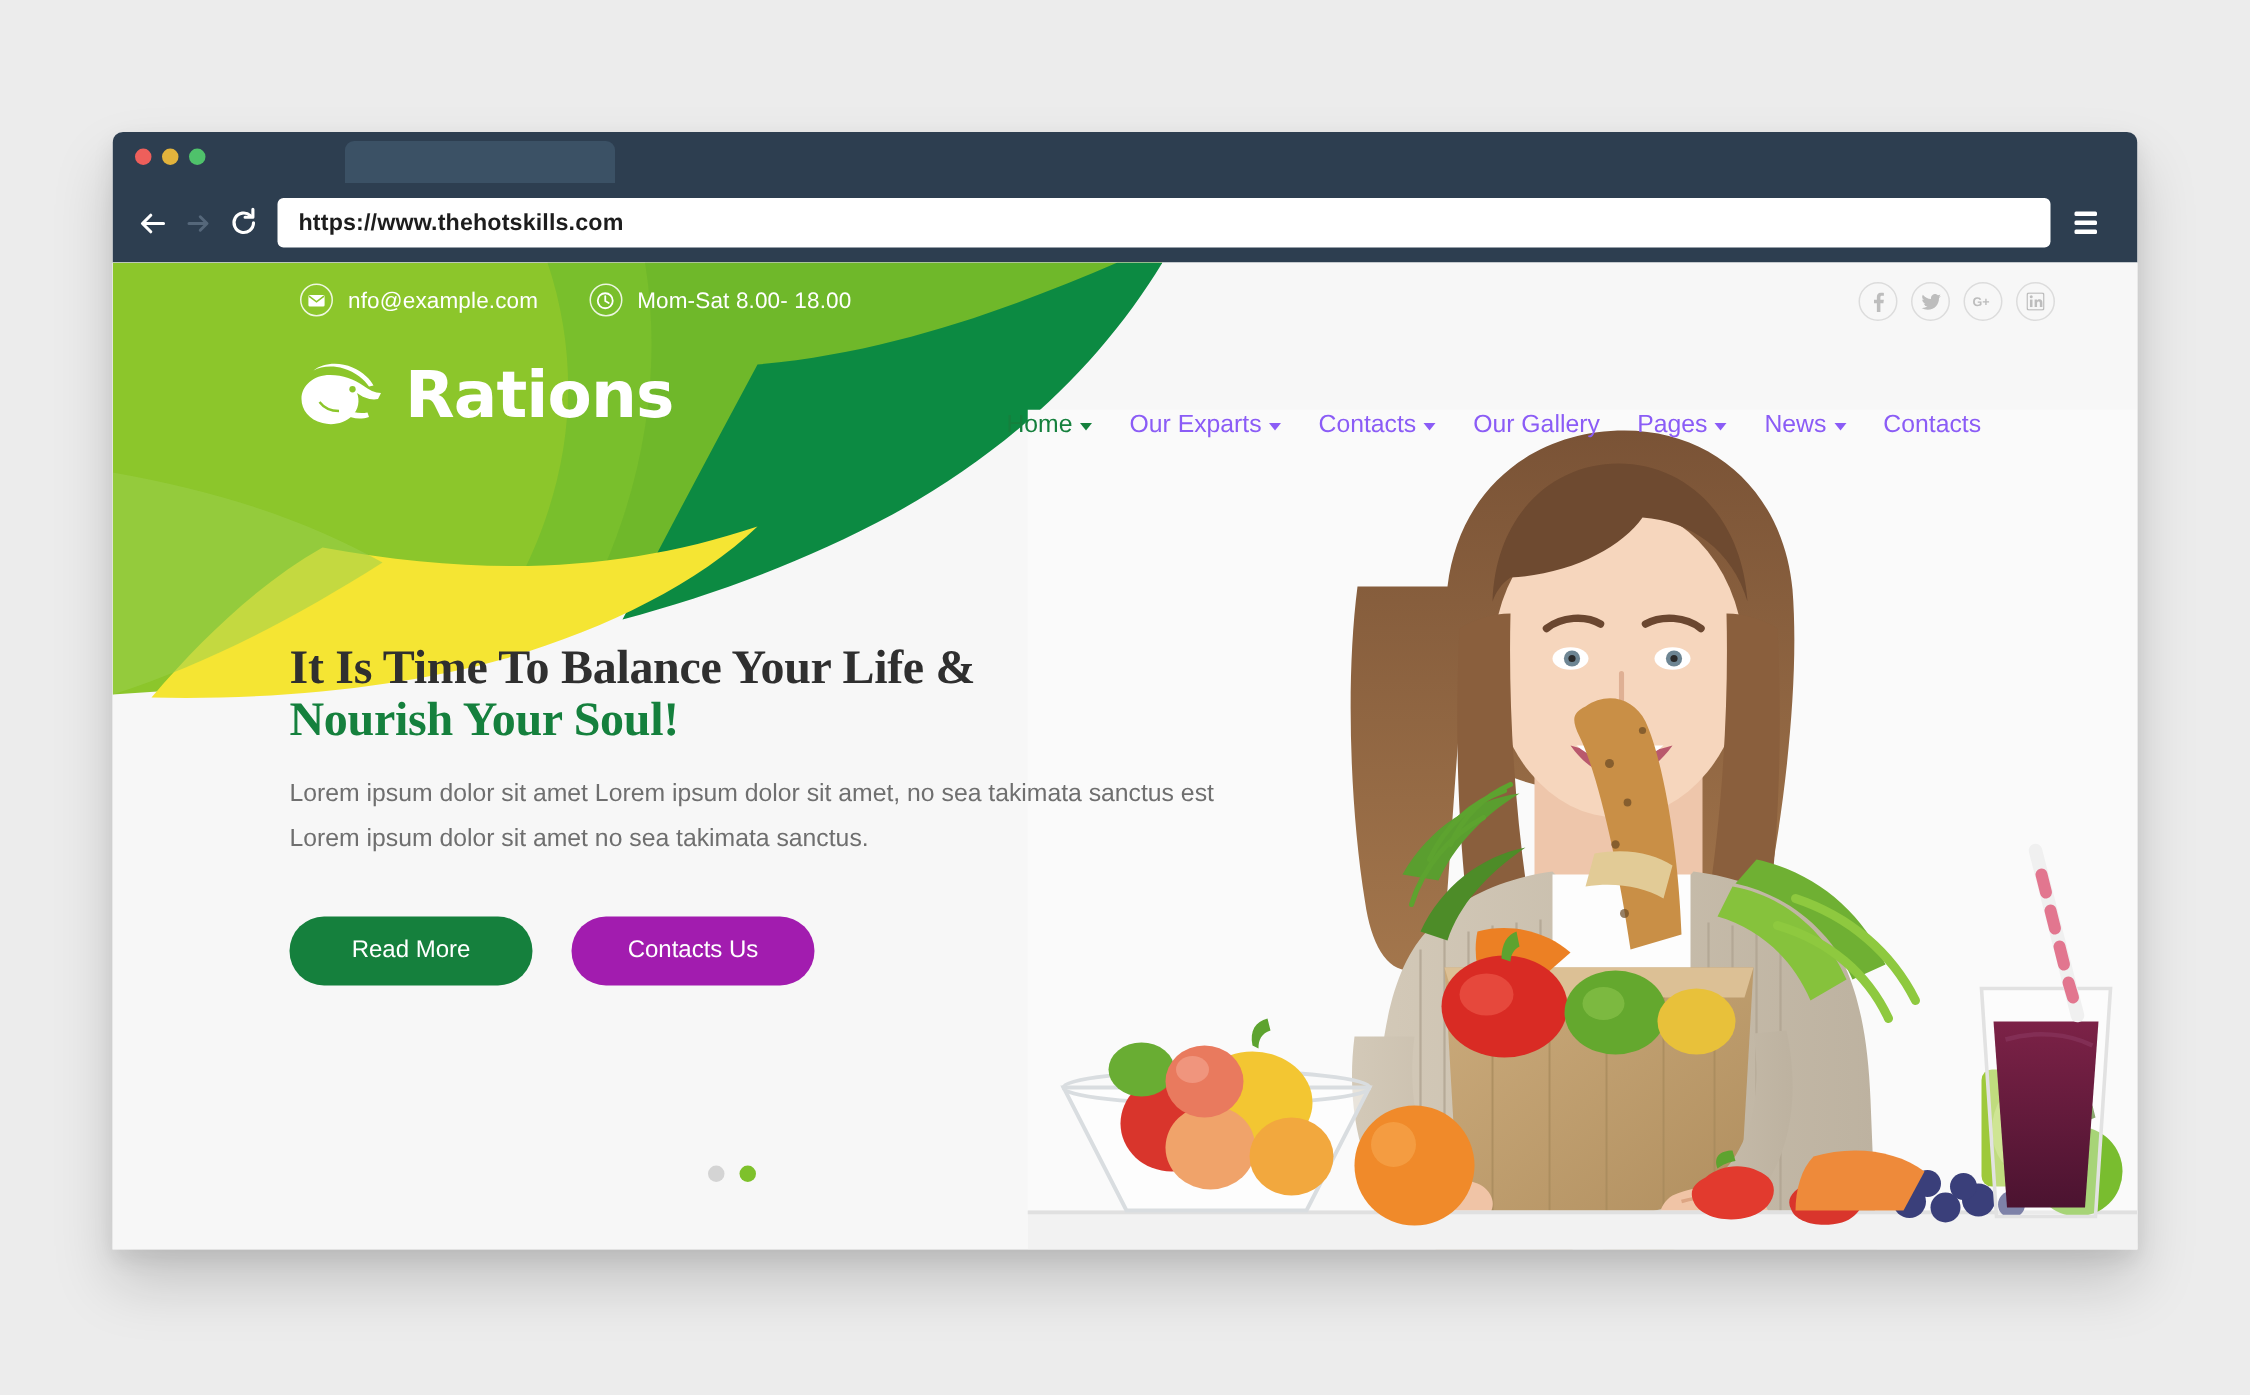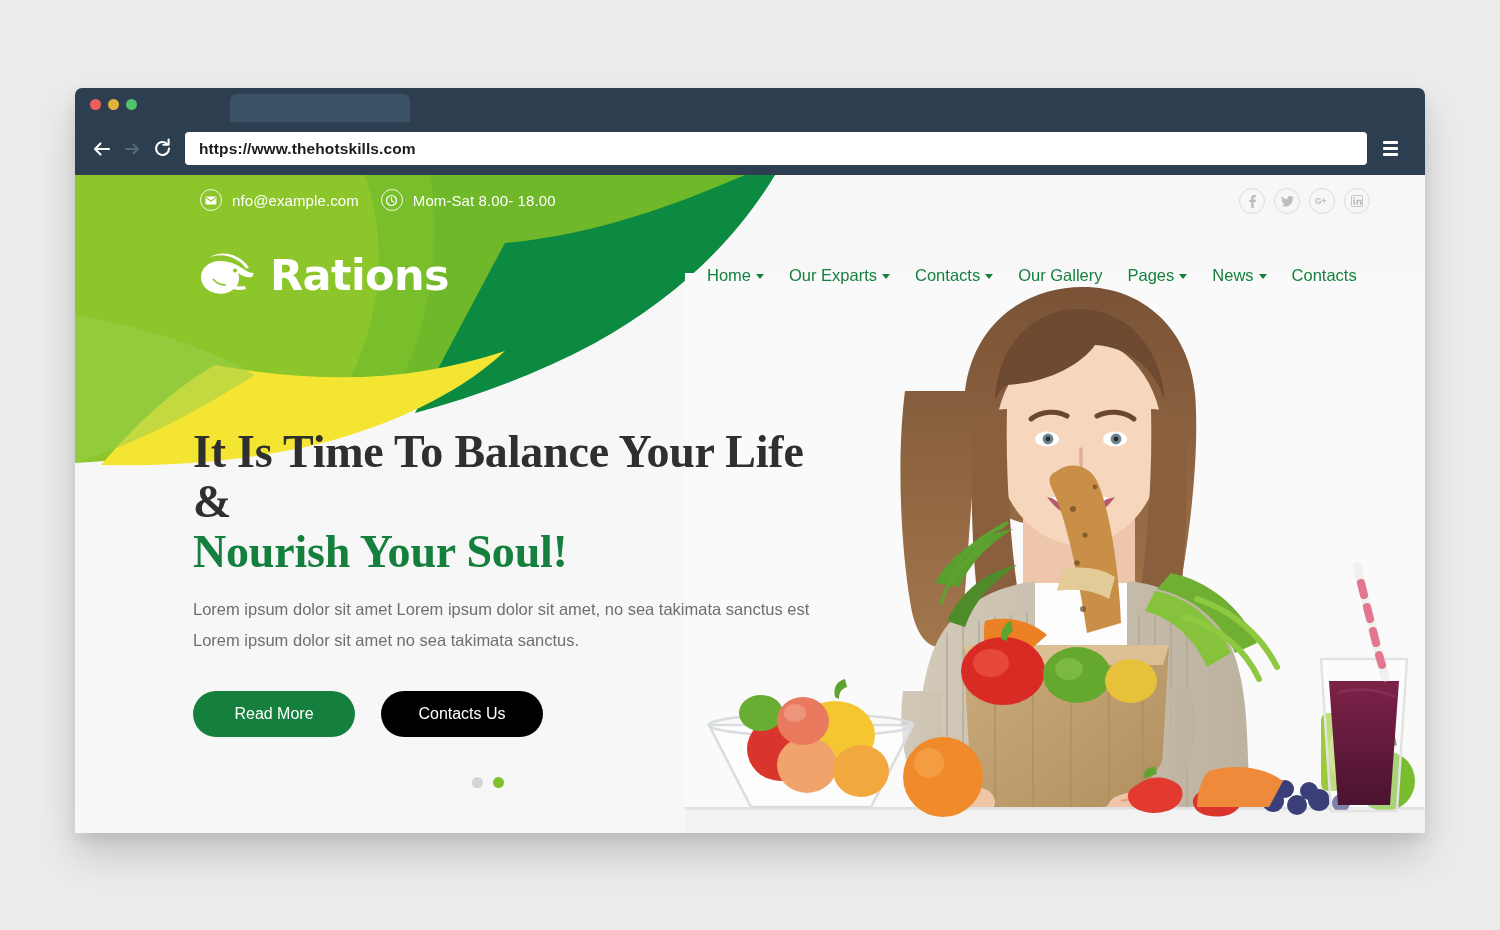--- a/index.html
+++ b/index.html
@@ -61,77 +61,77 @@
   }
 
   
   .deco{ position:absolute; left:0; top:0; width:700px; height:300px; }
 
   
   .topbar{
     position:absolute; left:0; top:0; width:100%; height:50px;
     display:flex; align-items:center; z-index:6;
   }
-  .contact-group{ display:flex; align-items:center; margin-left:125px; gap:22px;text-align:center; }
+  .contact-group{ display:flex; align-items:center; margin-left:125px; gap:34px;text-align:center; }
   .contact-item{ display:flex; align-items:center; gap:10px; }
   .cicon{
     width:22px;height:22px;border-radius:50%;border:1.4px solid rgba(255,255,255,.85);
     display:flex;align-items:center;justify-content:center; flex:0 0 auto;
   }
   .contact-text{ color:#fff; font-size:15px; letter-spacing:.1px; white-space:nowrap; }
 
   .socials{ position:absolute; right:55px; top:13px; display:flex; gap:9px; }
   .soc{
     width:26px;height:26px;border-radius:50%;border:1.3px solid #dcdcdc;
     display:flex;align-items:center;justify-content:center;
     color:#c3c3c3; font-size:12px; cursor:pointer; background:transparent;
   }
 
   
   .header-row{
-    position:absolute; left:0; top:66px; width:100%; height:68px;
-    display:flex; align-items:center; z-index:6;gap:36px;
+    position:absolute; left:0; top:50px; width:100%; height:68px;
+    display:flex; align-items:flex-end; z-index:6;
   }
   .logo{
     display:flex; align-items:center; margin-left:118px; gap:7px; cursor:pointer;
   }
   .logo-text{
     color:#fff; font-size:43px; font-weight:600; letter-spacing:-.6px;
     line-height:1; font-family:"DejaVu Sans", sans-serif;
   }
   .nav{ display:flex; align-items:center; gap:25px; margin-left:222px; }
   .nav-item{
-    font-size:16.5px; color:#15803d; cursor:pointer; white-space:nowrap;
+    font-size:16.5px; color:#8b5cf6; cursor:pointer; white-space:nowrap;
     display:flex; align-items:center; gap:5px;
   }
   .nav-item.active{ color:#15803d; }
   .caret{ width:0;height:0;border-left:4.5px solid transparent;border-right:4.5px solid transparent;
     border-top:5px solid currentColor; display:block; margin-top:2px; }
 
   
   .hero-photo{ position:absolute; right:0; bottom:0; width:740px; height:560px; z-index:2; }
 
   
   .hero-copy{ position:absolute; left:118px; top:252px; width:660px; z-index:5; }
   .h1{
-    font-family:"Liberation Serif", serif; font-weight:bold; font-size:46px;
+    font-family:"Liberation Serif", serif; font-weight:bold; font-size:32px;
     line-height:1.09; color:#2f2f2f; letter-spacing:-.2px;
   }
   .h1 .green{ color:#15803d; display:block; }
   .lead{
     margin-top:17px; font-size:16.5px; line-height:1.85; color:#6f6f6f; max-width:625px;
   }
   .btn-row{ margin-top:36px; display:flex; gap:26px; }
   .btn{
     border:none; border-radius:26px; color:#fff; font-size:16px;
     padding:0 30px; height:46px; cursor:pointer; min-width:162px;
     font-family:"Liberation Sans", sans-serif;
   }
   .btn-green{ background:#15803d; }
-  .btn-orange{ background:#000000; }
+  .btn-orange{ background:#a21caf; }
 
   
   .dots{ position:absolute; left:472px; top:777px; display:flex; gap:10px; z-index:7; }
   .cdot{ width:11px;height:11px;border-radius:50%;background:#d4d4d4;cursor:pointer; }
   .cdot.on{ background:#7ec12b; }
 </style>
 </head>
 <body>
 
 <div id="browser-window">

